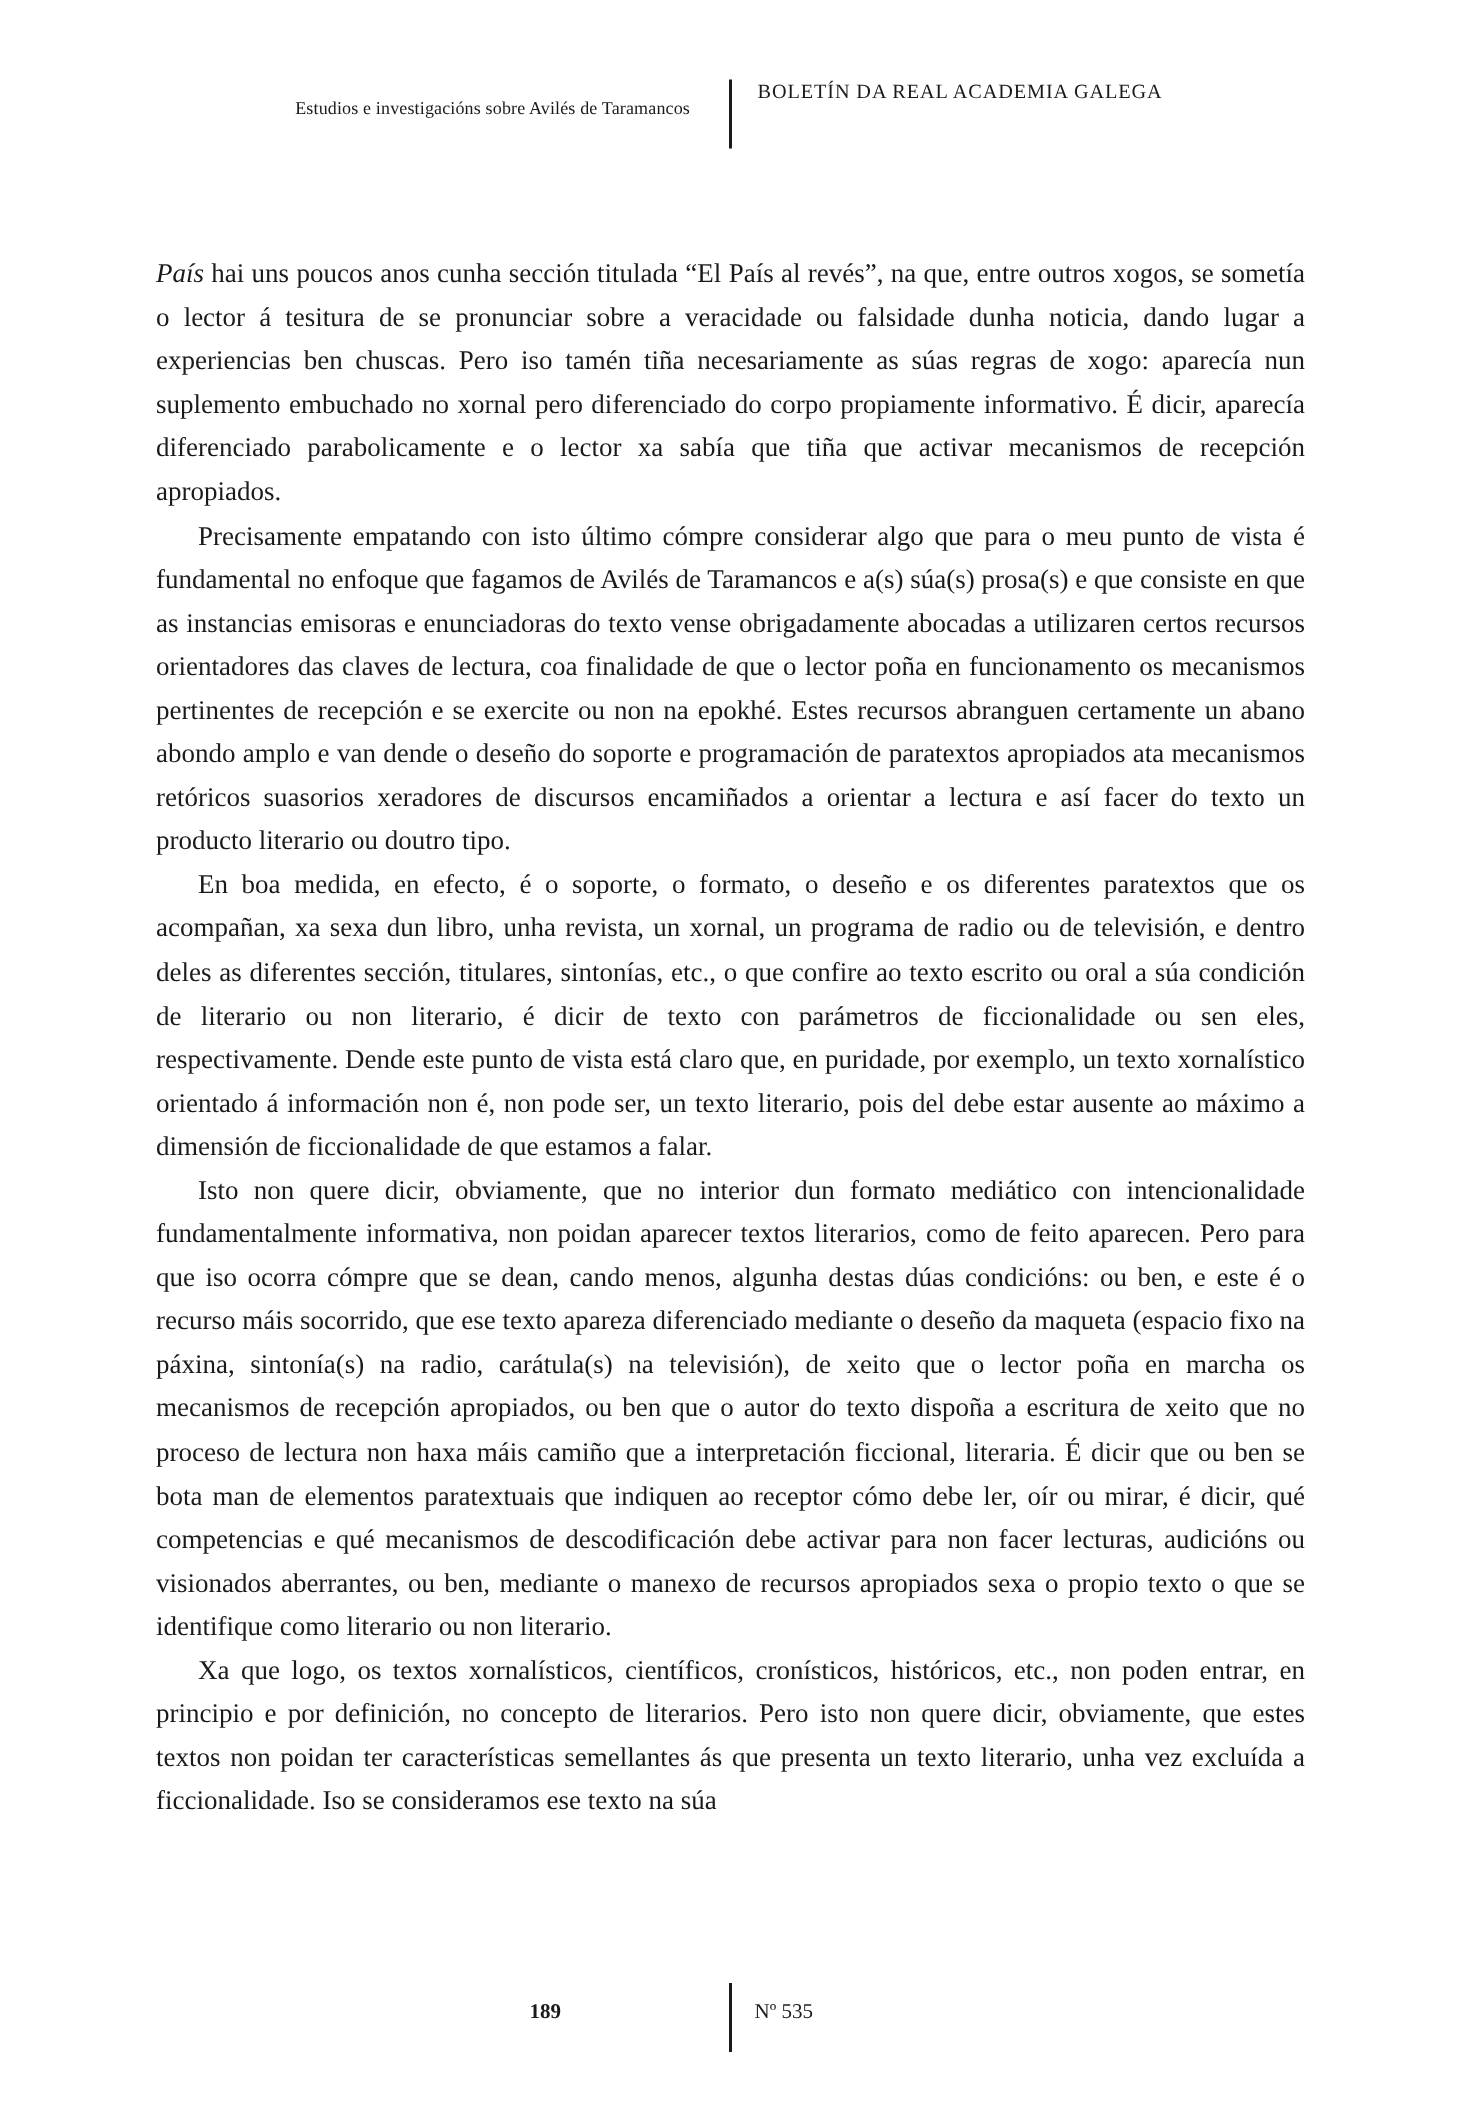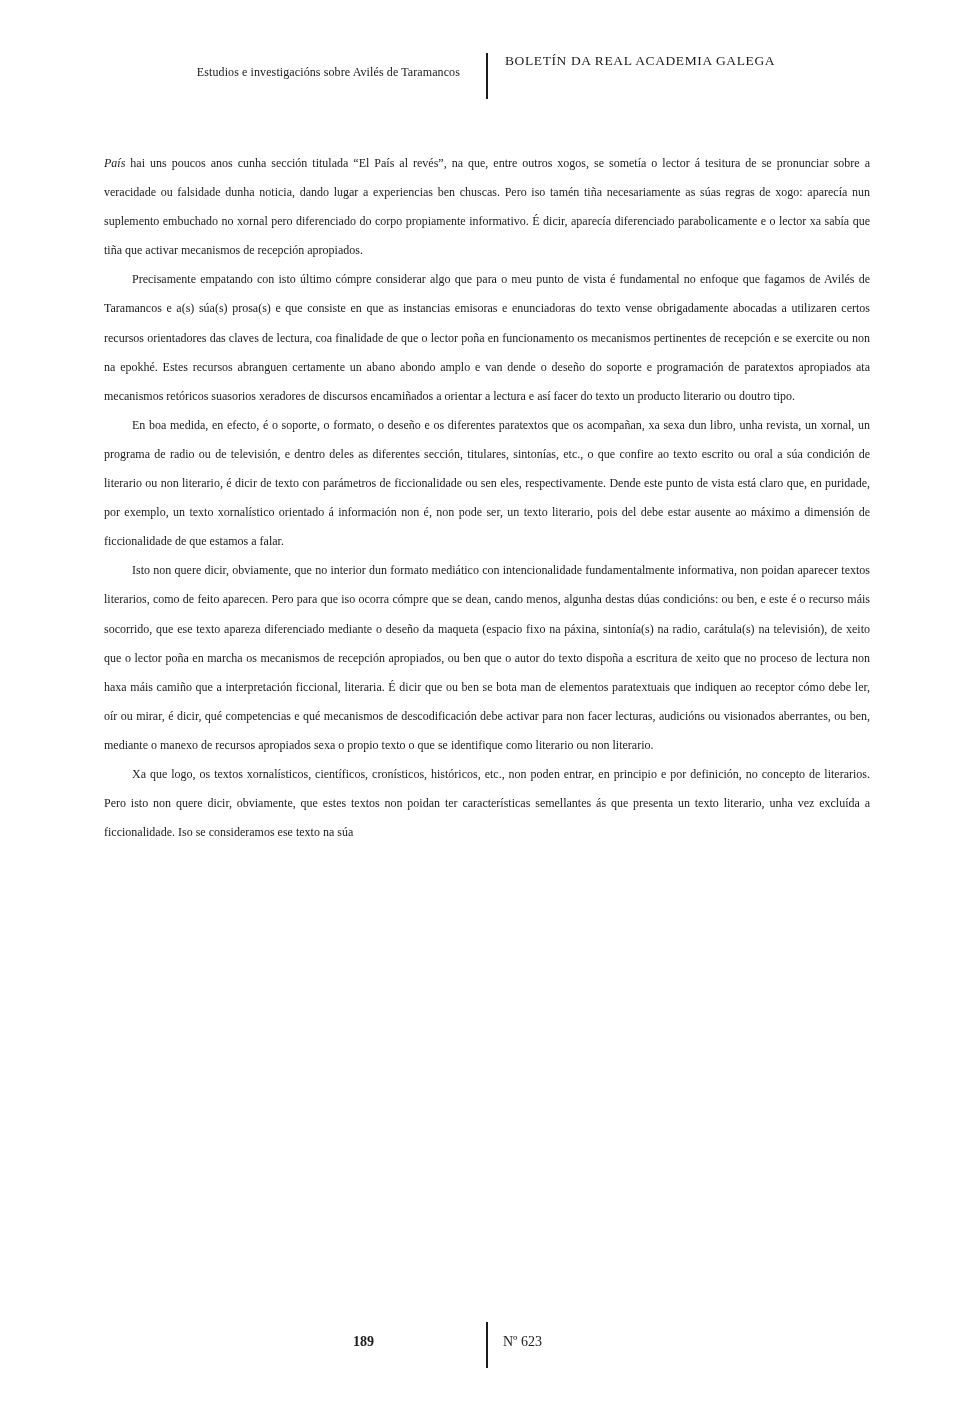--- a/index.html
+++ b/index.html
@@ -41,24 +41,24 @@
     .header-right {
       position: absolute;
       left: 505px;
       top: 0;
       font-size: 13.5px;
       white-space: nowrap;
       letter-spacing: 0.6px;
     }
     .body-text {
       position: absolute;
-      top: 149px;
+      top: 168px;
       left: 104px;
       width: 766px;
-      font-size: 12px;
+      font-size: 18px;
       line-height: 29.1px;
       text-align: justify;
       hyphens: manual;
     }
     .body-text p {
       margin: 0;
       text-indent: 28px;
     }
     .body-text p.no-indent {
       text-indent: 0;
@@ -108,14 +108,14 @@
   <p class="no-indent"><em>País</em><span> hai uns poucos anos cunha sección titulada “El País al revés”, na que, entre outros xogos, se sometía o lector á tesitura de se pronunciar sobre a veracidade ou falsidade dunha noticia, dando lugar a experiencias ben chuscas. Pero iso tamén tiña necesariamente as súas regras de xogo: aparecía nun suplemento embuchado no xornal pero diferenciado do corpo propiamente informativo. É dicir, aparecía diferenciado parabolicamente e o lector xa sabía que tiña que activar mecanismos de recepción apropiados.</span></p>
   <p>Precisamente empatando con isto último cómpre considerar algo que para o meu punto de vista é fundamental no enfoque que fagamos de Avilés de Taramancos e a(s) súa(s) prosa(s) e que consiste en que as instancias emisoras e enunciadoras do texto vense obriga­damente abocadas a utilizaren certos recursos orientadores das claves de lectura, coa finali­dade de que o lector poña en funcionamento os mecanismos pertinentes de recepción e se exercite ou non na epokhé. Estes recursos abranguen certamente un abano abondo amplo e van dende o deseño do soporte e programación de paratextos apropiados ata mecanismos retóricos suasorios xeradores de discursos encamiñados a orientar a lectura e así facer do texto un producto literario ou doutro tipo.</p>
   <p>En boa medida, en efecto, é o soporte, o formato, o deseño e os diferentes paratextos que os acompañan, xa sexa dun libro, unha revista, un xornal, un programa de radio ou de tele­visión, e dentro deles as diferentes sección, titulares, sintonías, etc., o que confire ao texto escrito ou oral a súa condición de literario ou non literario, é dicir de texto con parámetros de ficcionalidade ou sen eles, respectivamente. Dende este punto de vista está claro que, en puridade, por exemplo, un texto xornalístico orientado á información non é, non pode ser, un texto literario, pois del debe estar ausente ao máximo a dimensión de ficcionalidade de que estamos a falar.</p>
   <p>Isto non quere dicir, obviamente, que no interior dun formato mediático con intencio­nalidade fundamentalmente informativa, non poidan aparecer textos literarios, como de feito aparecen. Pero para que iso ocorra cómpre que se dean, cando menos, algunha destas dúas condicións: ou ben, e este é o recurso máis socorrido, que ese texto apareza diferencia­do mediante o deseño da maqueta (espacio fixo na páxina, sintonía(s) na radio, carátula(s) na televisión), de xeito que o lector poña en marcha os mecanismos de recepción apropia­dos, ou ben que o autor do texto dispoña a escritura de xeito que no proceso de lectura non haxa máis camiño que a interpretación ficcional, literaria. É dicir que ou ben se bota man de elementos paratextuais que indiquen ao receptor cómo debe ler, oír ou mirar, é dicir, qué competencias e qué mecanismos de descodificación debe activar para non facer lecturas, audicións ou visionados aberrantes, ou ben, mediante o manexo de recursos apropiados sexa o propio texto o que se identifique como literario ou non literario.</p>
   <p>Xa que logo, os textos xornalísticos, científicos, cronísticos, históricos, etc., non poden entrar, en principio e por definición, no concepto de literarios. Pero isto non quere dicir, obviamente, que estes textos non poidan ter características semellantes ás que presenta un texto literario, unha vez excluída a ficcionalidade. Iso se consideramos ese texto na súa</p>
 </main>
 
 <footer class="running-footer">
   <div class="page-number">189</div>
   <div class="footer-divider"></div>
-  <div class="issue-number">Nº 623</div>
+  <div class="issue-number">Nº 535</div>
 </footer>
 
 </body></html>

